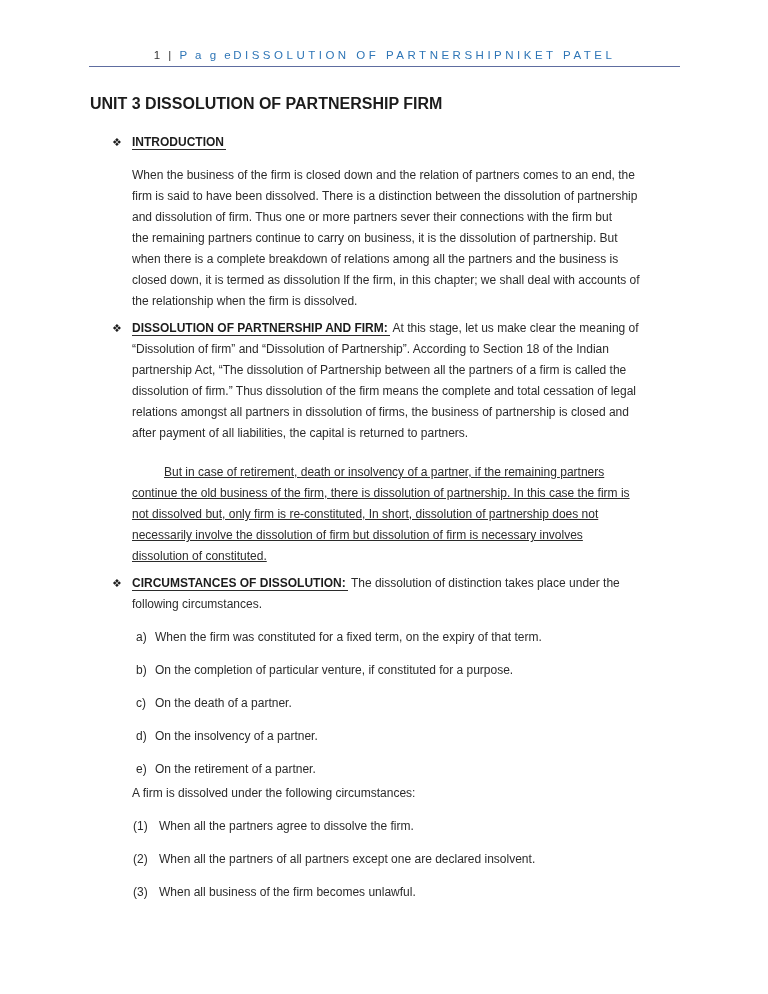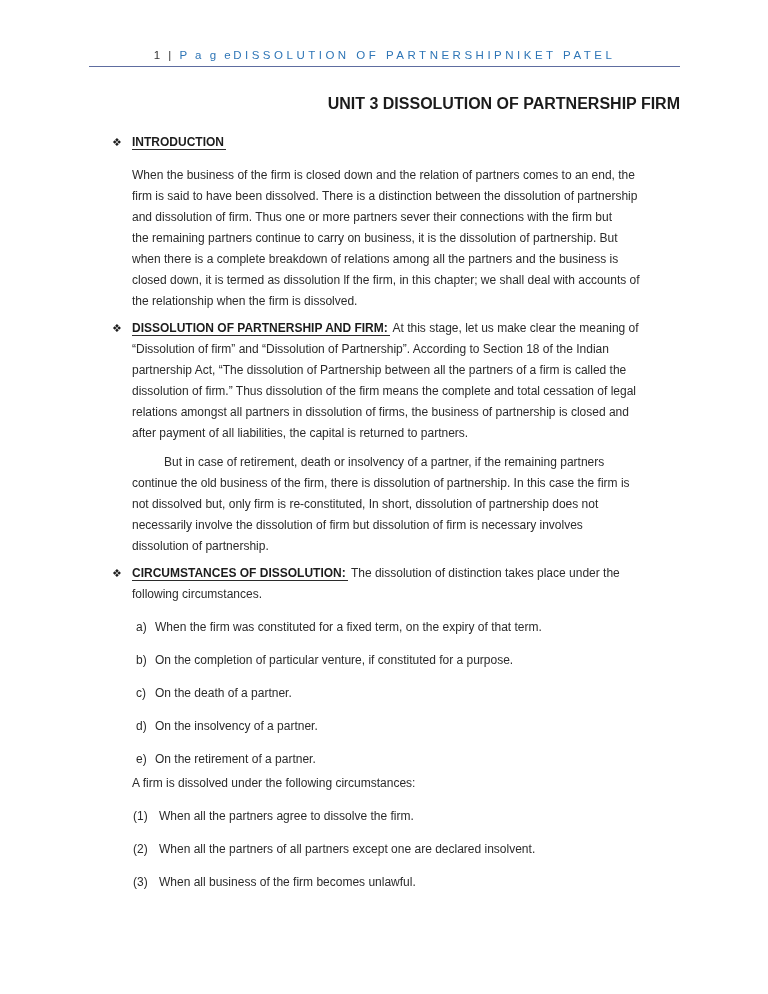--- a/index.html
+++ b/index.html
@@ -43,21 +43,21 @@
     position: absolute;
     left: 132px;
     top: 67px;
     width: 548px;
     font-size: 12px;
   }
   .doc-title {
     margin-top: 27px;
     margin-left: -42px;         
     width: 590px;
-    text-align: right;
+    text-align: left;
     font-size: 16px;
     font-weight: bold;
     color: #1c1c1c;
     line-height: 20px;
     white-space: nowrap;
   }
   .section { position: relative; }
   .bullet {
     position: absolute;
     left: -20px;
@@ -72,21 +72,21 @@
   }
   .inline-head {
     font-weight: bold;
     color: #1c1c1c;
     border-bottom: 1.2px solid #2b2b2b;
     padding-right: 2px;
   }
   .sec-intro   { margin-top: 18px; }
   .para-1     { margin-top: 12px; }
   .sec-diss    { margin-top: 6px; }
-  .para-2     { margin-top: 8px; }
+  .para-2     { margin-top: 18px; text-decoration: underline; }
   .para-2 .line:first-child { text-indent: 32px; }
   .sec-circ    { margin-top: 6px; }
   .list-item {
     display: flex;
     line-height: 21px;
     white-space: nowrap;
   }
   .lettered { margin-left: 4px;  margin-top: 12px; }
   .lettered:first-of-type { margin-top: 9px; }
   .numbered { margin-left: 1px;  margin-top: 12px; }
@@ -134,21 +134,21 @@
       <div class="line">partnership Act, “The dissolution of Partnership between all the partners of a firm is called the</div>
       <div class="line">dissolution of firm.” Thus dissolution of the firm means the complete and total cessation of legal</div>
       <div class="line">relations amongst all partners in dissolution of firms, the business of partnership is closed and</div>
       <div class="line">after payment of all liabilities, the capital is returned to partners.</div>
     </div>
     <div class="para-2">
       <div class="line">But in case of retirement, death or insolvency of a partner, if the remaining partners</div>
       <div class="line">continue the old business of the firm, there is dissolution of partnership. In this case the firm is</div>
       <div class="line">not dissolved but, only firm is re-constituted, In short, dissolution of partnership does not</div>
       <div class="line">necessarily involve the dissolution of firm but dissolution of firm is necessary involves</div>
-      <div class="line">dissolution of partnership.</div>
+      <div class="line">dissolution of constituted.</div>
     </div>
 
     <div class="section sec-circ">
       <span class="bullet">❖</span>
       <div class="line">
         <span class="inline-head">CIRCUMSTANCES OF DISSOLUTION:</span>
         <span>The dissolution of distinction takes place under the</span>
       </div>
       <div class="line">following circumstances.</div>
     </div>

